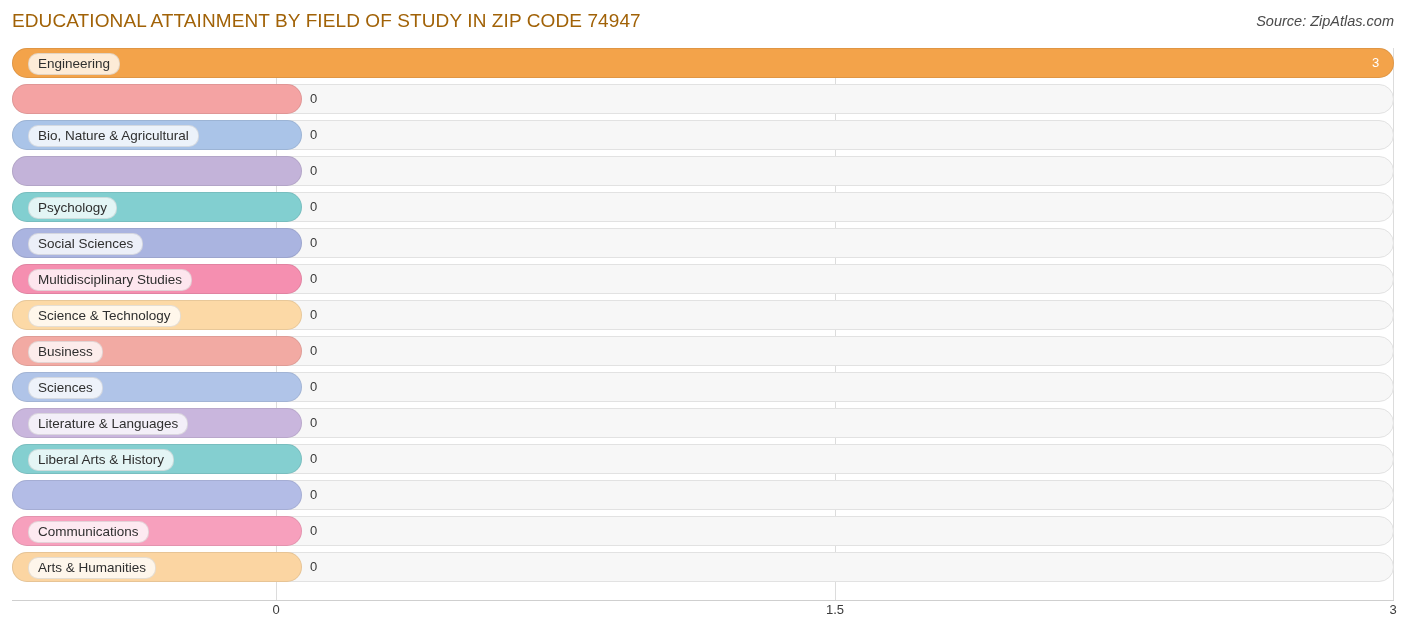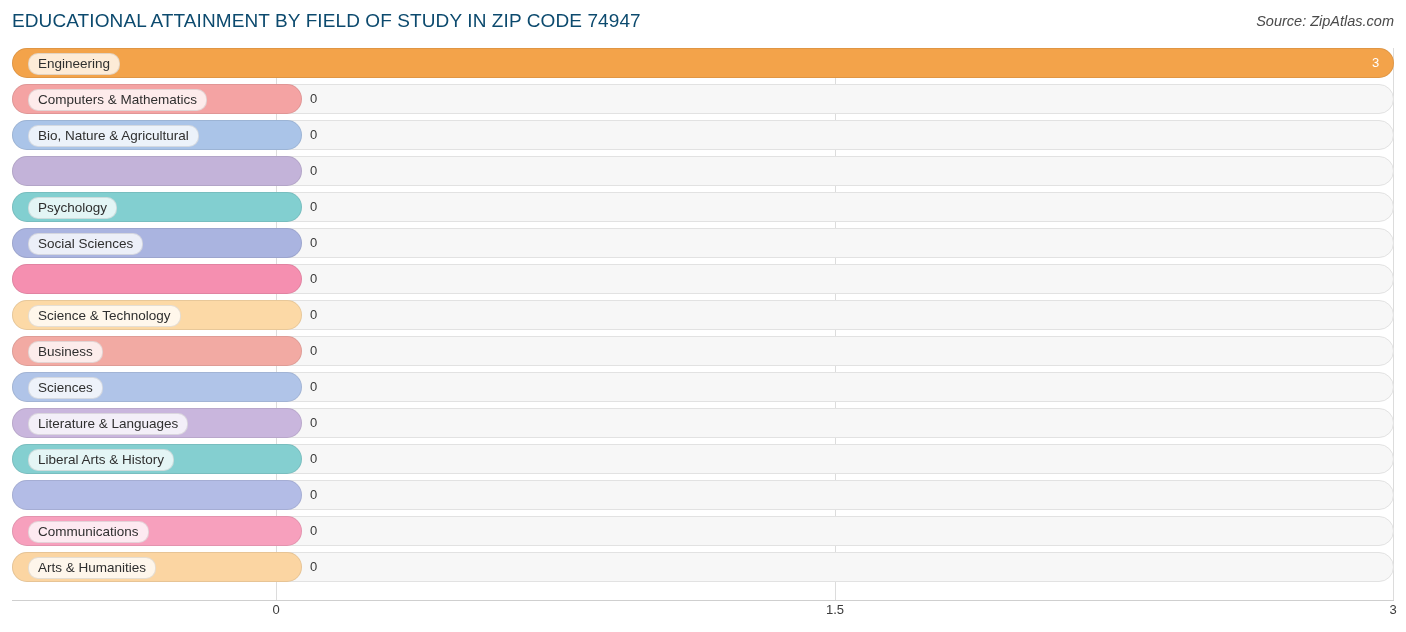--- a/index.html
+++ b/index.html
@@ -16,21 +16,21 @@
   }
   .header {
     position: relative;
     height: 44px;
   }
   .title {
     position: absolute;
     left: 12px;
     top: 10px;
     font-size: 19px;
-    color: #0c4a6e;
+    color: #a16207;
     letter-spacing: 0.1px;
     white-space: nowrap;
   }
   .source {
     position: absolute;
     right: 12px;
     top: 13px;
     font-size: 14.5px;
     font-style: italic;
     color: #4a4a4a;
@@ -151,21 +151,20 @@
       <div class="gridline" style="left: 1381px;"></div>
       <div class="row" style="top: 0px;">
         <div class="track"></div>
         <div class="bar" style="width: 1382px; background: rgb(243, 163, 74);"></div>
         <div class="pill">Engineering</div>
         <div class="value-in" style="left: 1360px;">3</div>
       </div>
       <div class="row" style="top: 36px;">
         <div class="track"></div>
         <div class="bar" style="width: 290px; background: rgb(244, 163, 163);"></div>
-        <div class="pill">Computers &amp; Mathematics</div>
         <div class="value-out" style="left: 298px;">0</div>
       </div>
       <div class="row" style="top: 72px;">
         <div class="track"></div>
         <div class="bar" style="width: 290px; background: rgb(170, 196, 232);"></div>
         <div class="pill">Bio, Nature &amp; Agricultural</div>
         <div class="value-out" style="left: 298px;">0</div>
       </div>
       <div class="row" style="top: 108px;">
         <div class="track"></div>
@@ -180,20 +179,21 @@
       </div>
       <div class="row" style="top: 180px;">
         <div class="track"></div>
         <div class="bar" style="width: 290px; background: rgb(170, 180, 224);"></div>
         <div class="pill">Social Sciences</div>
         <div class="value-out" style="left: 298px;">0</div>
       </div>
       <div class="row" style="top: 216px;">
         <div class="track"></div>
         <div class="bar" style="width: 290px; background: rgb(245, 143, 176);"></div>
+        <div class="pill">Multidisciplinary Studies</div>
         <div class="value-out" style="left: 298px;">0</div>
       </div>
       <div class="row" style="top: 252px;">
         <div class="track"></div>
         <div class="bar" style="width: 290px; background: rgb(252, 217, 166);"></div>
         <div class="pill">Science &amp; Technology</div>
         <div class="value-out" style="left: 298px;">0</div>
       </div>
       <div class="row" style="top: 288px;">
         <div class="track"></div>

